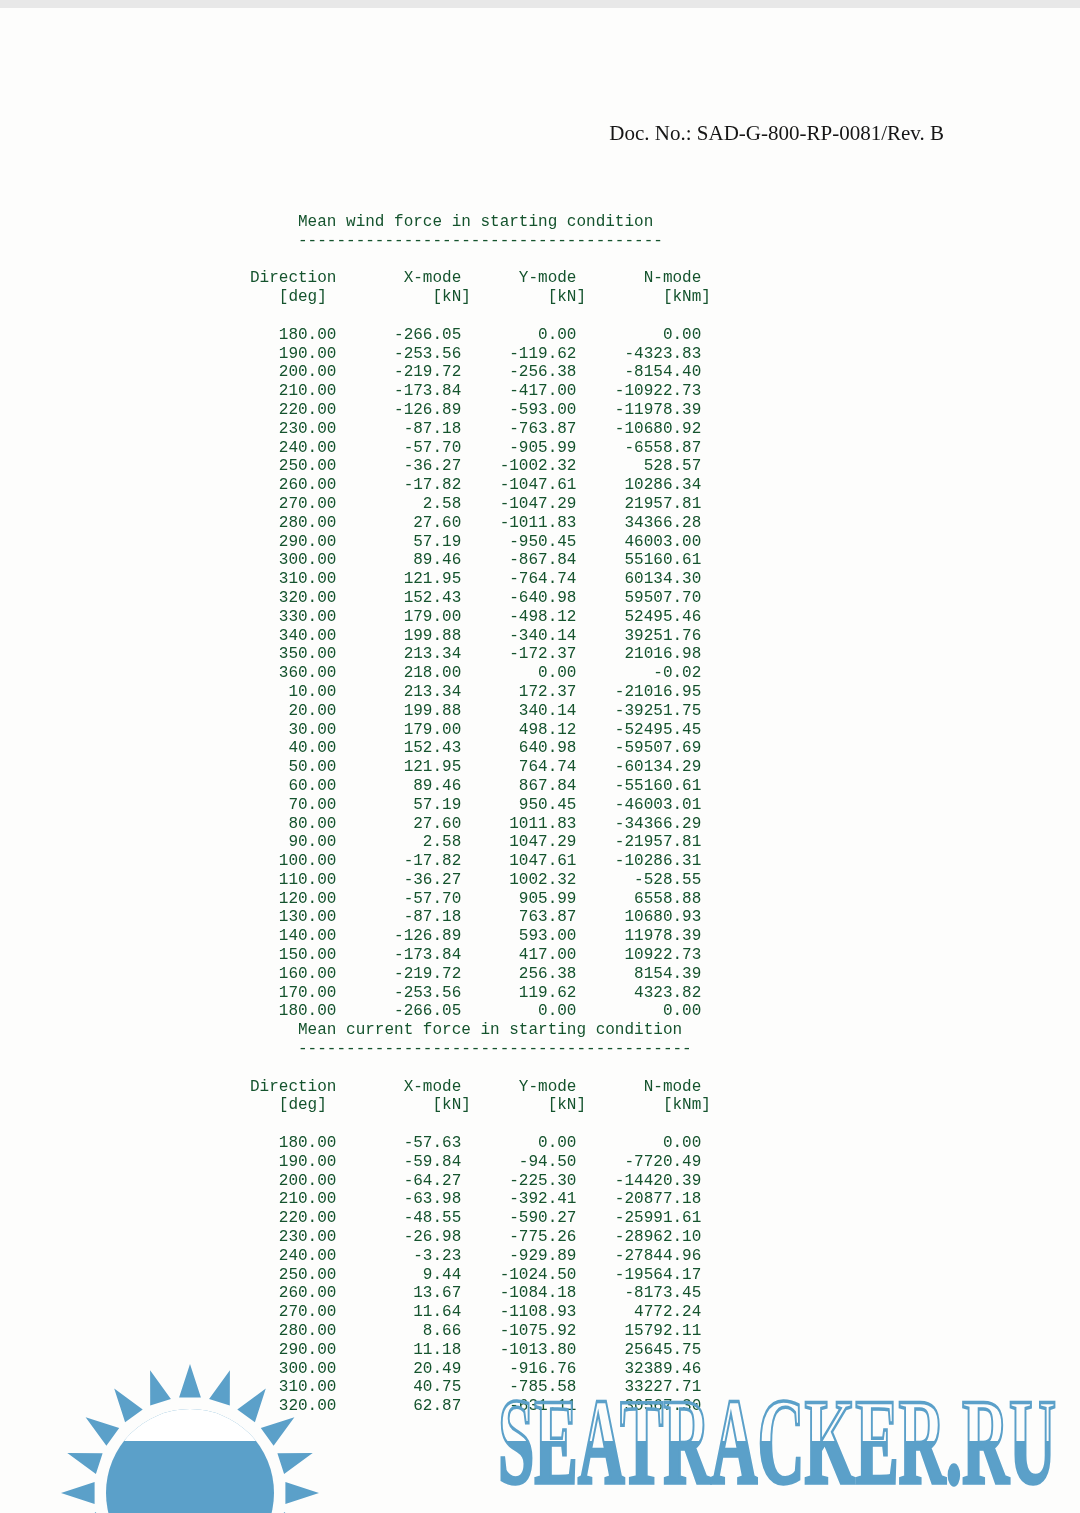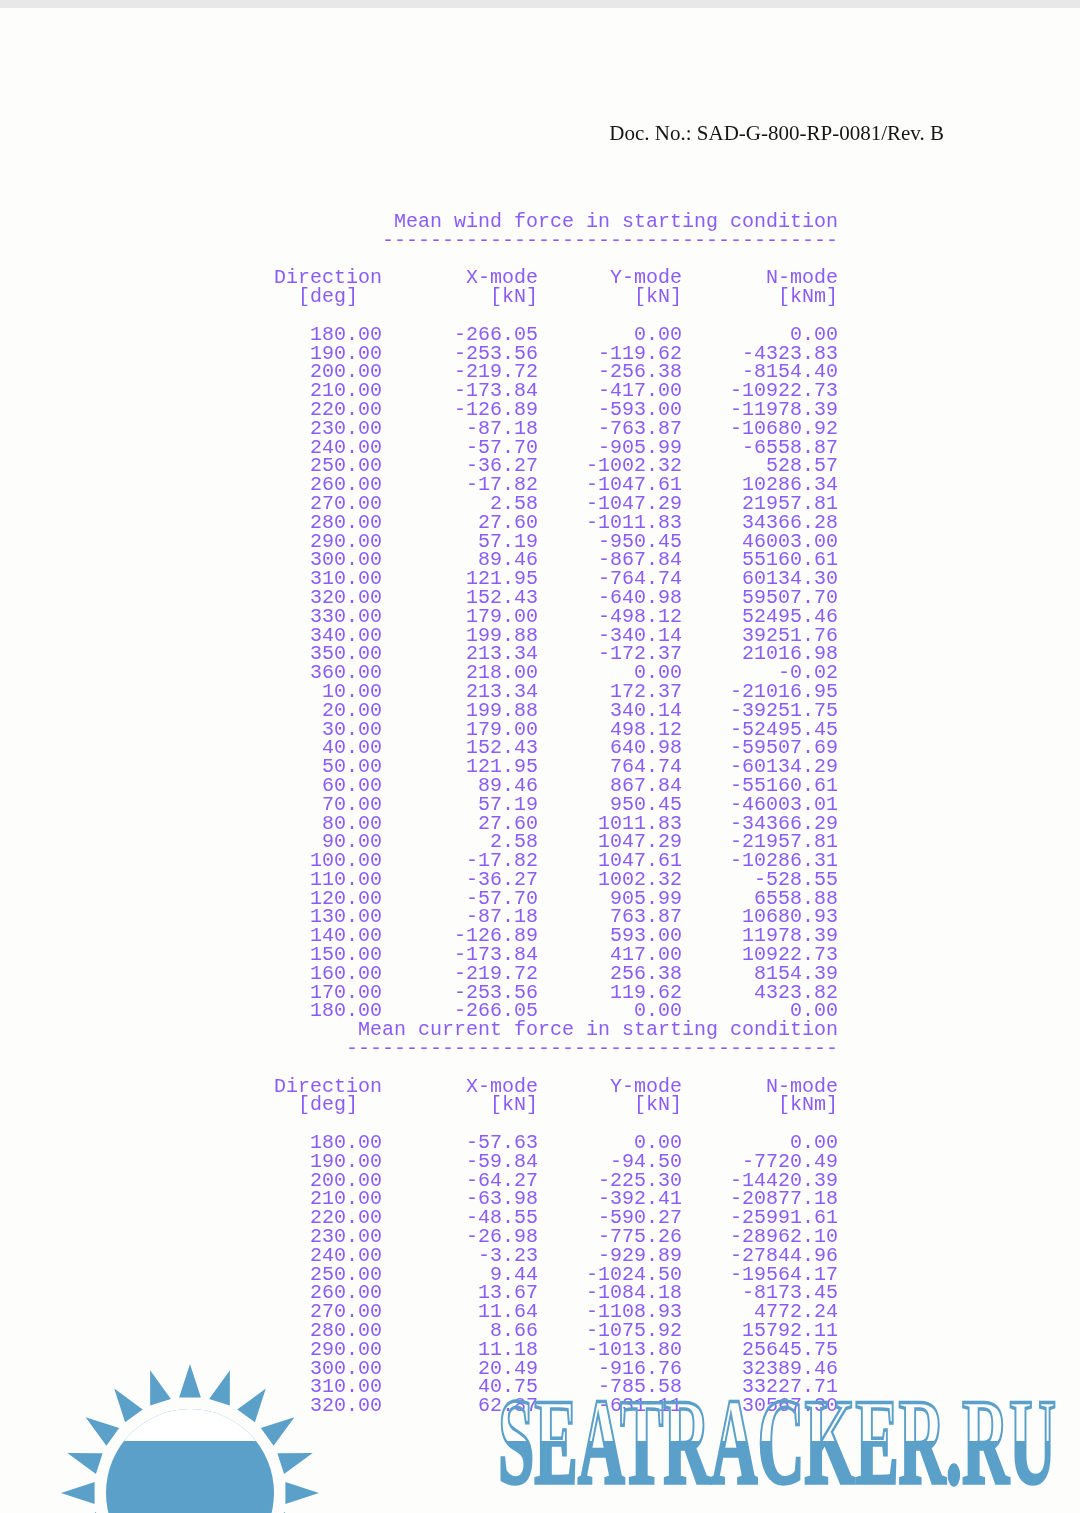--- a/index.html
+++ b/index.html
@@ -23,25 +23,24 @@
     white-space:nowrap;
   }
   .report-body{
     position:absolute;
     left:202px;
     top:205px;
   }
   .report-body pre{
     margin:0;
     font-family:"Liberation Mono","DejaVu Sans Mono",monospace;
-    font-size:20px;
+    font-size:16px;
     line-height:18.8px;
-    color:#8b5cf6;
+    color:#14532d;
     white-space:pre;
-    text-align:right;
   }
   .watermark{
     position:absolute;
     left:0;
     top:1330px;
     width:1080px;
     height:183px;
   }
 </style>
 </head>

